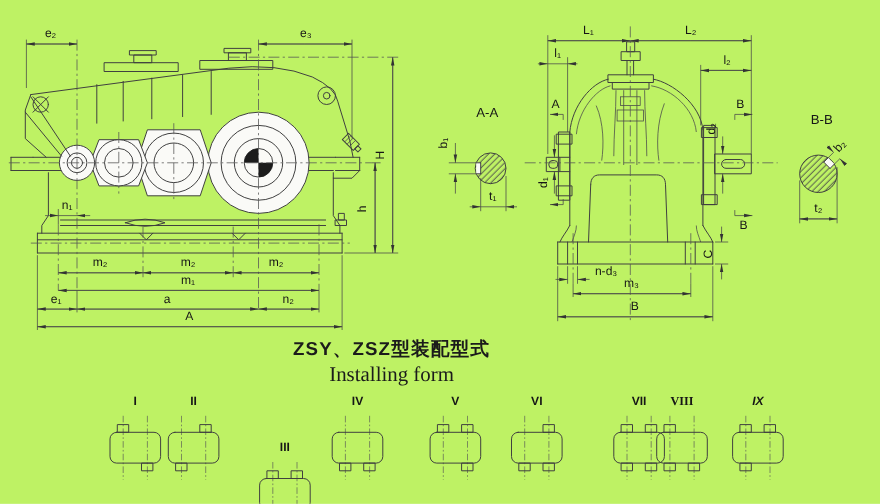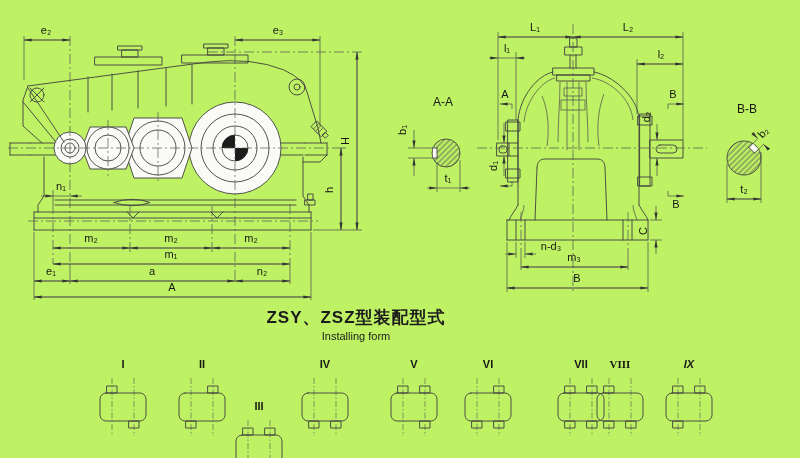--- a/index.html
+++ b/index.html
@@ -8,21 +8,21 @@
   svg text{fill:#161616;}
   .art{stroke:#3f3f3f;stroke-width:0.9;fill:none;stroke-linecap:round;stroke-linejoin:round;}
   .artbg{stroke:#3f3f3f;stroke-width:0.9;fill:#fafaf7;}
   .solid{fill:#1c1c1c;stroke:none;}
   .thin{stroke:#4a4a4a;stroke-width:0.7;fill:none;}
   .chain{stroke:#555;stroke-width:0.7;fill:none;stroke-dasharray:10 3 2 3;}
   .dlab{font-size:11px;text-anchor:middle;}
   .vtitle{font-size:12px;text-anchor:middle;}
   .caption{position:absolute;top:306px;left:0;width:652px;text-align:center;color:#1b1b1b;margin-left:30px;}
   .caption .cn{font-size:17px;font-weight:600;letter-spacing:1px;}
-  .caption .en{font-size:11px;margin-top:1px;}
+  .caption .en{font-size:19px;margin-top:1px;font-family:Liberation Serif, serif;}
   .form-fig{position:absolute;top:352px;width:64px;height:88px;}
   .numeral{font-size:11px;font-weight:bold;}
   .chain-thin{stroke:#555;stroke-width:0.6;fill:none;stroke-dasharray:6 2 1.5 2;}
 </style>
 </head>
 <body>
 
 <div class="page">
 
   <svg id="main-drawing" width="800" height="308" viewBox="0 0 800 308" style="position:absolute;top:0;left:0;">
@@ -320,21 +320,21 @@
 
   <div id="forms-row">
       <div class="form-fig" style="left: 91px;"><svg width="64" height="88" viewBox="0 0 64 88">
           <text x="32" y="16" text-anchor="middle" class="numeral">I</text>
           <line x1="21" y1="26" x2="21" y2="84" class="chain-thin"></line>
           <line x1="43" y1="26" x2="43" y2="84" class="chain-thin"></line>
           <rect x="9" y="41" width="46" height="28" rx="6" class="art"></rect>
           <rect x="16" y="34" width="10" height="7" class="art"></rect>
           <rect x="38" y="69" width="10" height="7" class="art"></rect>
         </svg></div>
-      <div class="form-fig" style="left: 170px;"><svg width="64" height="88" viewBox="0 0 64 88">
+      <div class="form-fig" style="left: 144px;"><svg width="64" height="88" viewBox="0 0 64 88">
           <text x="32" y="16" text-anchor="middle" class="numeral">II</text>
           <line x1="21" y1="26" x2="21" y2="84" class="chain-thin"></line>
           <line x1="43" y1="26" x2="43" y2="84" class="chain-thin"></line>
           <rect x="9" y="41" width="46" height="28" rx="6" class="art"></rect>
           <rect x="38" y="34" width="10" height="7" class="art"></rect>
           <rect x="16" y="69" width="10" height="7" class="art"></rect>
         </svg></div>
       <div class="form-fig" style="left: 227px; margin-top: 42px;"><svg width="64" height="88" viewBox="0 0 64 88">
           <text x="32" y="16" text-anchor="middle" class="numeral">III</text>
           <line x1="21" y1="26" x2="21" y2="84" class="chain-thin"></line>

